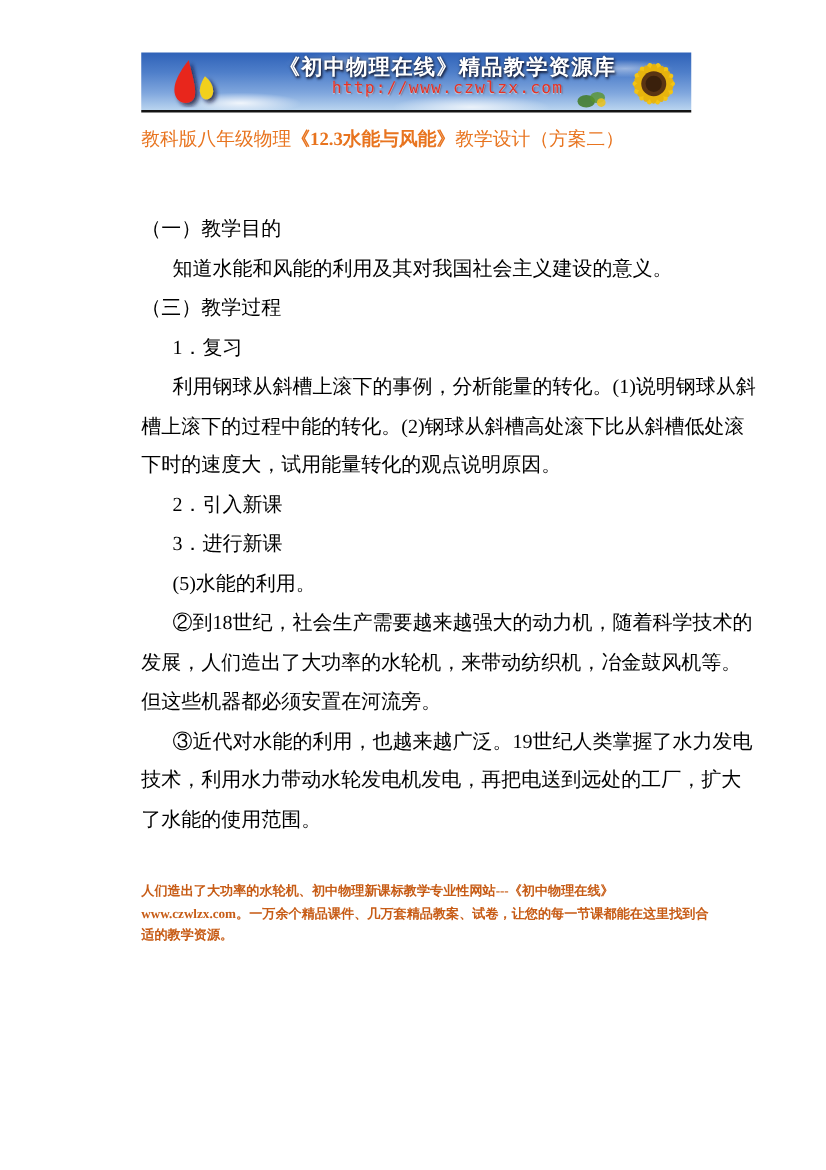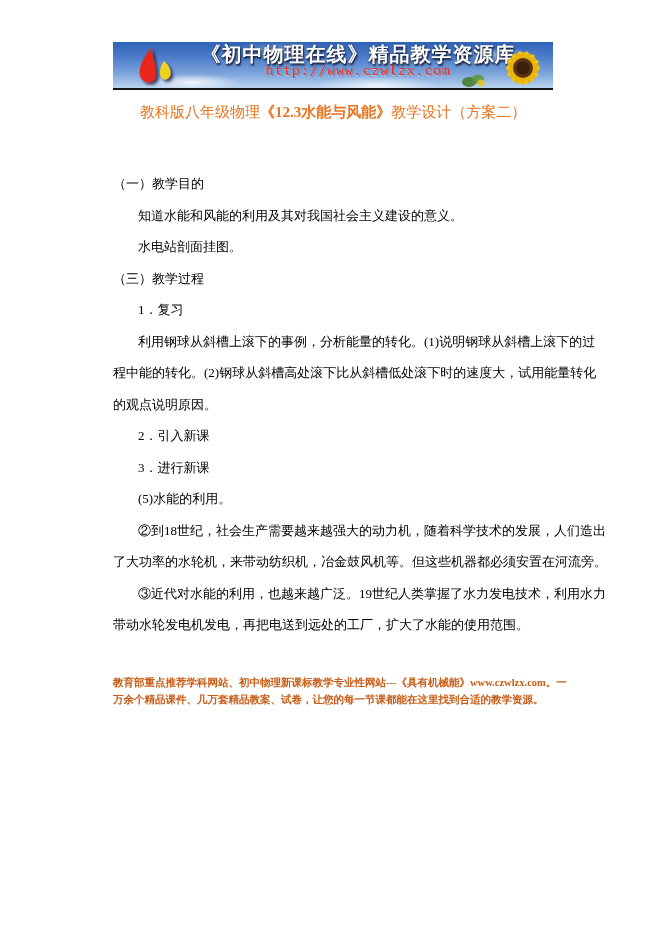--- a/index.html
+++ b/index.html
@@ -22,43 +22,43 @@
     background:
       radial-gradient(70px 12px at 18% 88%, rgba(255,255,255,.85), transparent 70%),
       radial-gradient(90px 14px at 60% 95%, rgba(255,255,255,.75), transparent 70%),
       radial-gradient(55px 10px at 88% 28%, rgba(255,255,255,.45), transparent 70%),
       radial-gradient(75px 12px at 38% 18%, rgba(255,255,255,.30), transparent 70%);
   }
   .banner-logo { position:absolute; left:16px; top:4px; }
   .banner-text { position:absolute; left:60px; right:10px; top:2px; text-align:center; }
   .banner-title {
     font-family:"Liberation Sans","DejaVu Sans",sans-serif;
-    font-weight:bold; font-size:20px; line-height:20px; color:#ffffff; letter-spacing:1px;
+    font-weight:bold; font-size:17px; line-height:20px; color:#ffffff; letter-spacing:1px;
     text-shadow:1px 2px 2px rgba(10,10,30,.85), 0 0 2px rgba(0,0,0,.5);
     white-space:nowrap;
   }
   .banner-url {
     font-family:"DejaVu Sans Mono","Liberation Mono",monospace;
     font-weight:normal; font-size:13px; line-height:15px; margin-top:-1px;
     color:#e63226; letter-spacing:1px; white-space:nowrap;
     text-shadow:0 1px 1px rgba(255,255,255,.65), 1px 1px 1px rgba(60,0,0,.35);
   }
   .sunflower { position:absolute; right:0px; bottom:-8px; }
   .foliage  { position:absolute; right:66px; bottom:-4px; }
 
   
   .doc-title {
-    width:440px; margin-top:10px; text-align:center;
+    width:440px; margin-top:10px; text-align:left;
     font-size:15px; line-height:24px; color:#e8741f; white-space:nowrap;
   }
   .doc-title .bold { font-weight:bold; }
 
   
   .doc-body { margin-top:44px; width:494px; }
-  .doc-body p { margin:0; font-size:13px; line-height:31.5px; }
+  .doc-body p { margin:0; font-size:16px; line-height:31.5px; }
   .doc-body p.p-indent { text-indent:25px; }
 
   
   .doc-footer {
     margin-top:33px; width:462px;
     font-size:10.5px; line-height:17.5px; font-weight:bold; color:#c75c16;
   }
 </style>
 </head>
 <body>
@@ -124,27 +124,26 @@
       </div>
     </div>
 
     <div class="doc-title">
       <span>教科版八年级物理</span><span class="bold">《12.3水能与风能》</span><span>教学设计（方案二）</span>
     </div>
 
     <div class="doc-body">
       <p>（一）教学目的</p>
       <p class="p-indent">知道水能和风能的利用及其对我国社会主义建设的意义。</p>
-      <p class="p-indent">水电站剖面挂图。</p>
       <p>（三）教学过程</p>
       <p class="p-indent">1．复习</p>
       <p class="p-indent">利用钢球从斜槽上滚下的事例，分析能量的转化。(1)说明钢球从斜槽上滚下的过程中能的转化。(2)钢球从斜槽高处滚下比从斜槽低处滚下时的速度大，试用能量转化的观点说明原因。</p>
       <p class="p-indent">2．引入新课</p>
       <p class="p-indent">3．进行新课</p>
       <p class="p-indent">(5)水能的利用。</p>
       <p class="p-indent">②到18世纪，社会生产需要越来越强大的动力机，随着科学技术的发展，人们造出了大功率的水轮机，来带动纺织机，冶金鼓风机等。但这些机器都必须安置在河流旁。</p>
       <p class="p-indent">③近代对水能的利用，也越来越广泛。19世纪人类掌握了水力发电技术，利用水力带动水轮发电机发电，再把电送到远处的工厂，扩大了水能的使用范围。</p>
     </div>
 
-    <div class="doc-footer">教育部重点推荐学科网站、初中物理新课标教学专业性网站---《具有机械能》www.czwlzx.com。一万余个精品课件、几万套精品教案、试卷，让您的每一节课都能在这里找到合适的教学资源。</div>
+    <div class="doc-footer">人们造出了大功率的水轮机、初中物理新课标教学专业性网站---《初中物理在线》www.czwlzx.com。一万余个精品课件、几万套精品教案、试卷，让您的每一节课都能在这里找到合适的教学资源。</div>
 
   </div>
 </div>
 
 </body></html>

